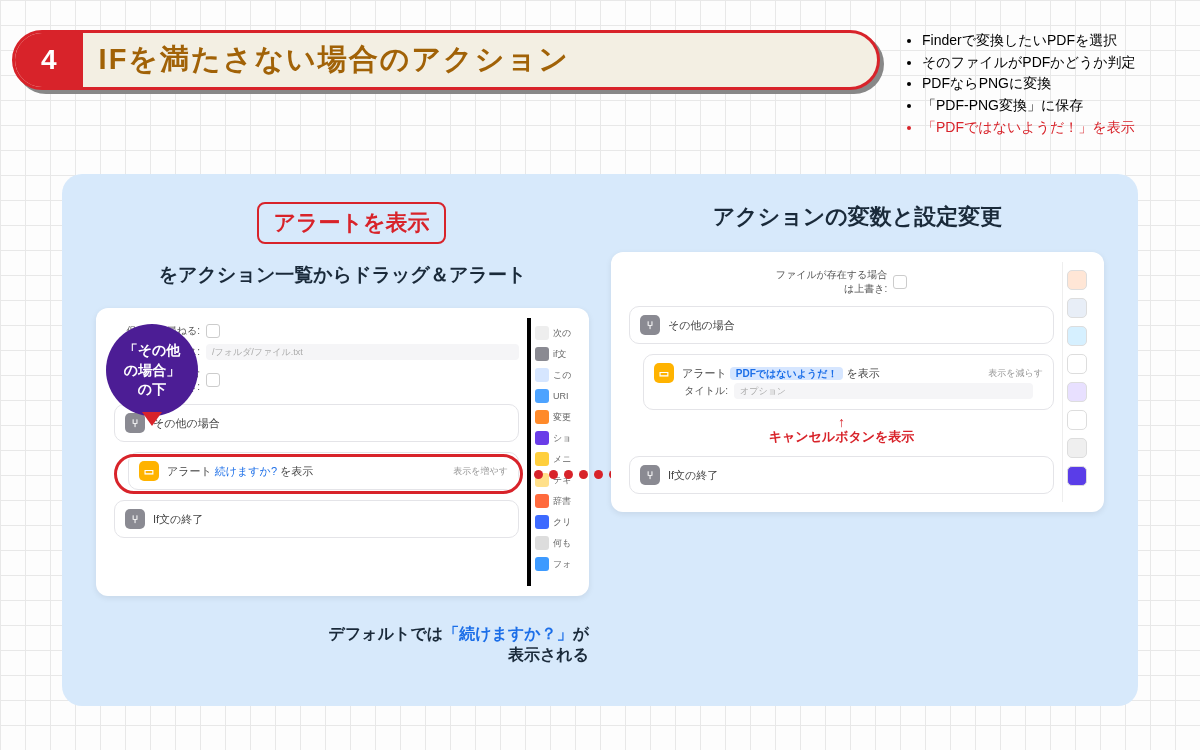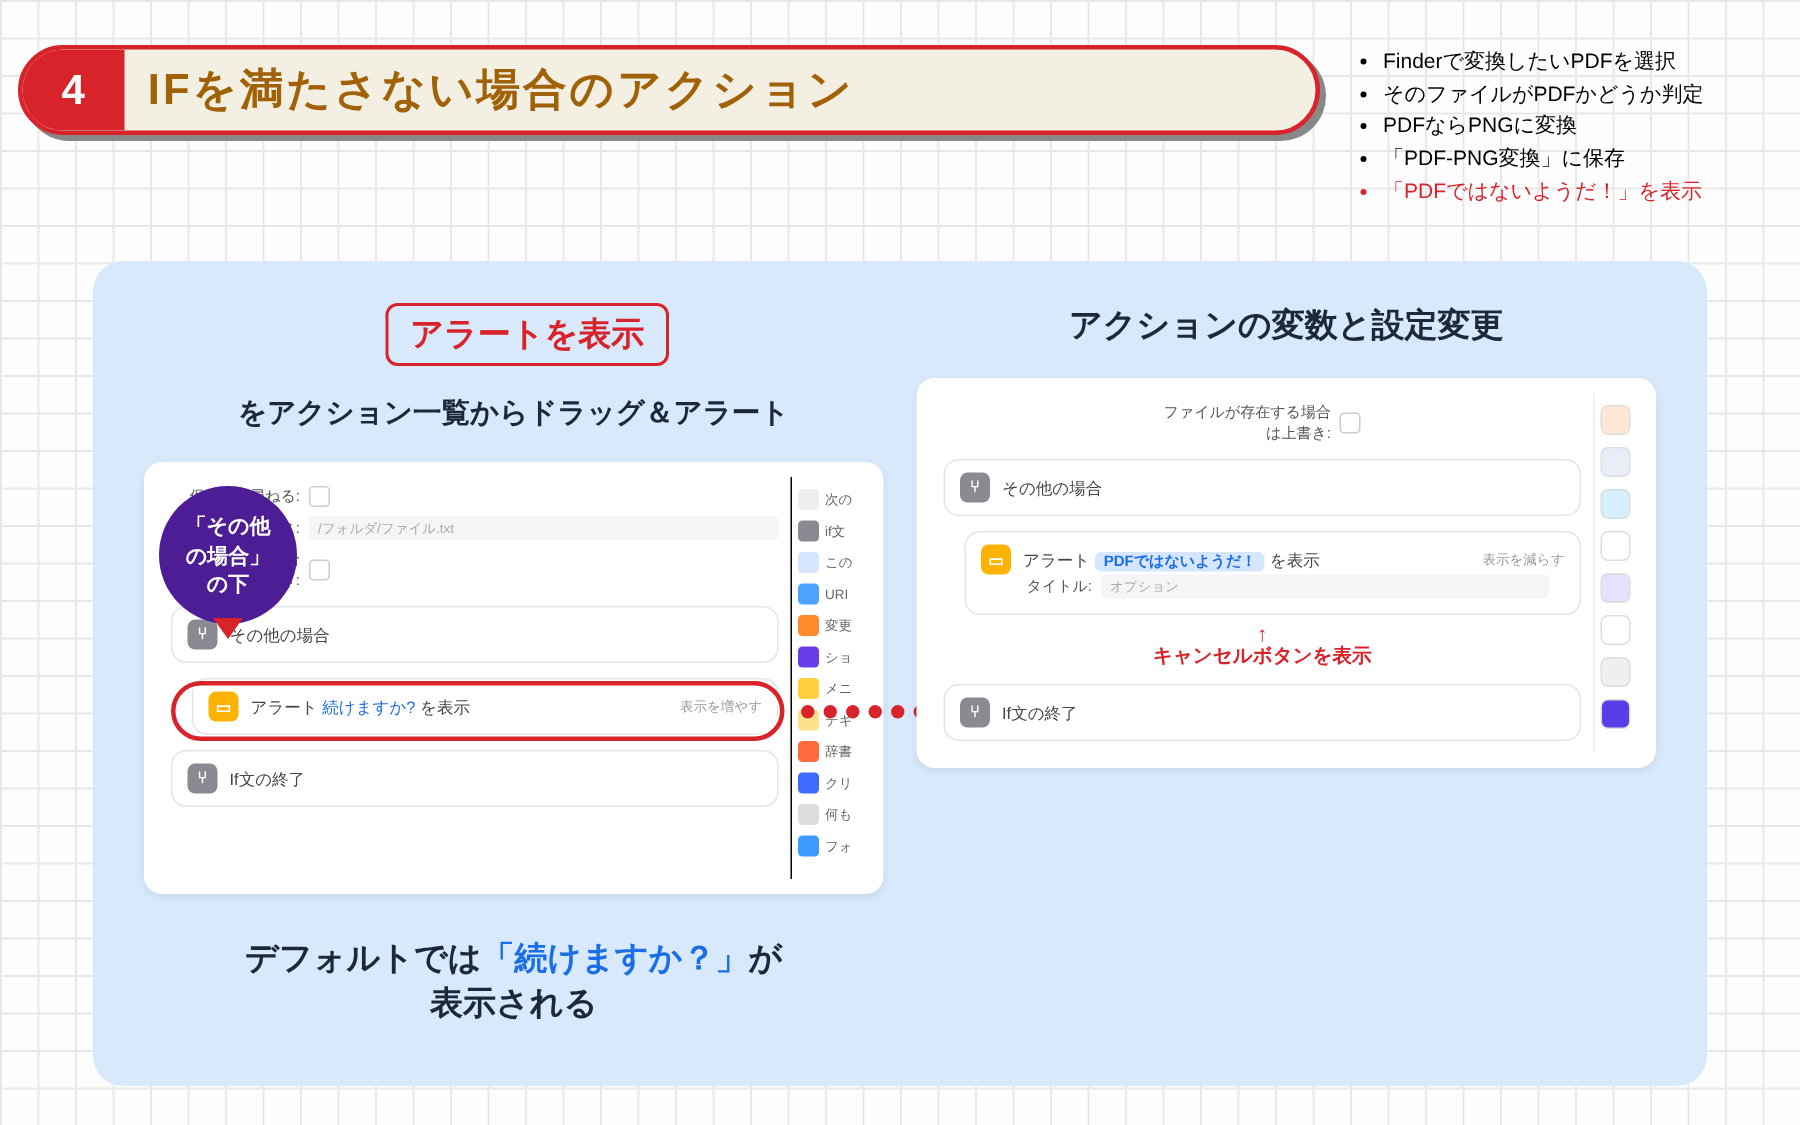--- a/index.html
+++ b/index.html
@@ -45,21 +45,21 @@
 .col .sub.box { background: #fff; border-radius: 8px; padding: 8px 12px; display: inline-block; font-size: 17px; }
 .col .sub .blue { color: #1b6ee8; font-weight: 700; }
 
 .shot {
   background: #fff; border-radius: 12px; margin-top: 20px;
   padding: 10px; font-size: 11px; color: #444;
   box-shadow: 0 2px 6px rgba(0,0,0,.08); min-height: 250px;
   position: relative; display: flex;
 }
 .shot-main { flex: 1; padding: 6px 8px; }
-.shot-side { width: 52px; border-left: 1px solid #000000; padding: 8px 4px; font-size: 9px; }
+.shot-side { width: 52px; border-left: 4px solid #000000; padding: 8px 4px; font-size: 9px; }
 .side-item { display: flex; align-items: center; gap: 4px; margin-bottom: 7px; color: #666; }
 .side-ic { width: 14px; height: 14px; border-radius: 3px; }
 
 .fld { display: flex; align-items: center; font-size: 10px; margin-bottom: 6px; }
 .fld .lab { color: #555; min-width: 92px; text-align: right; padding-right: 6px; }
 .fld .inp { flex: 1; background: #f5f5f7; height: 16px; border-radius: 4px; padding: 0 6px; color: #aaa; line-height: 16px; font-size: 9px; }
 
 .block {
   border: 1px solid #e4e4e8; background: #fff; border-radius: 10px;
   padding: 8px 10px; margin-top: 10px; display: flex; align-items: center;
@@ -85,21 +85,21 @@
   content: ""; position: absolute; bottom: -10px; left: 50%;
   transform: translateX(-50%);
   border-left: 10px solid transparent; border-right: 10px solid transparent;
   border-top: 14px solid #d8232a;
 }
 
 .arrow { position: absolute; top: 290px; left: 50%; transform: translateX(-50%); display: flex; align-items: center; color: #d8232a; }
 .arrow .dot { width: 9px; height: 9px; border-radius: 50%; background: #d8232a; margin: 0 3px; }
 .arrow .tri { width: 0; height: 0; border-top: 10px solid transparent; border-bottom: 10px solid transparent; border-left: 16px solid #d8232a; margin-left: 2px; }
 
-.caption { margin-top: 28px; text-align: center; font-size: 22px; color: #1a2a3a; font-weight: 600; }
+.caption { margin-top: 28px; text-align: right; font-size: 16px; color: #1a2a3a; font-weight: 600; }
 .caption .blue { color: #1b6ee8; }
 
 .dashed-oval {
   position: absolute; border: 2px dashed #d8232a; border-radius: 16px;
 }
 .hint-red { color: #d8232a; font-size: 13px; text-align: center; font-weight: 600; }
 .hint-red::before { content: "↑"; display: block; font-size: 14px; margin-bottom: -2px; }
 .chk {
   display: inline-block; width: 14px; height: 14px;
   background: #1b7cff; border-radius: 3px; color: #fff;

